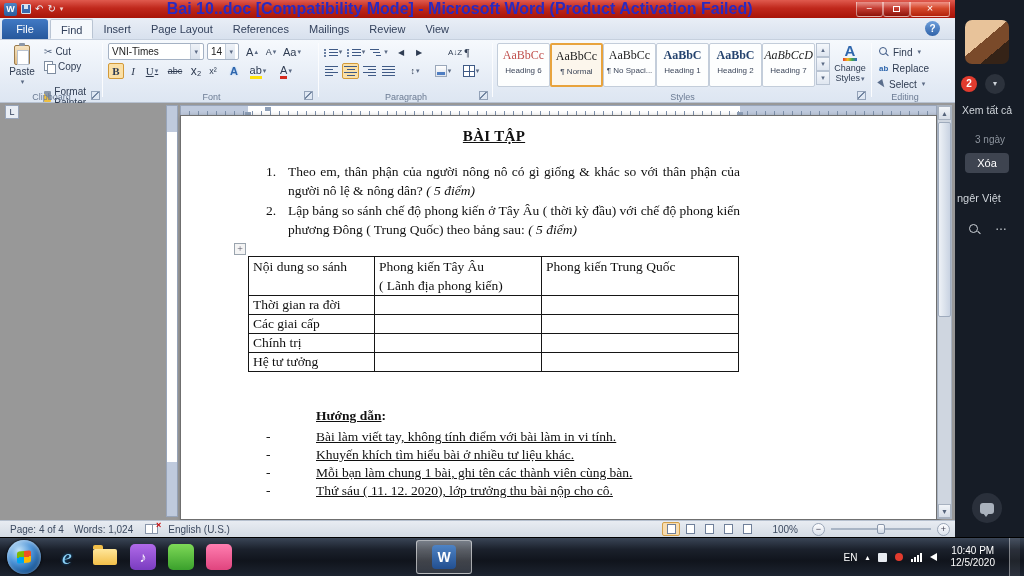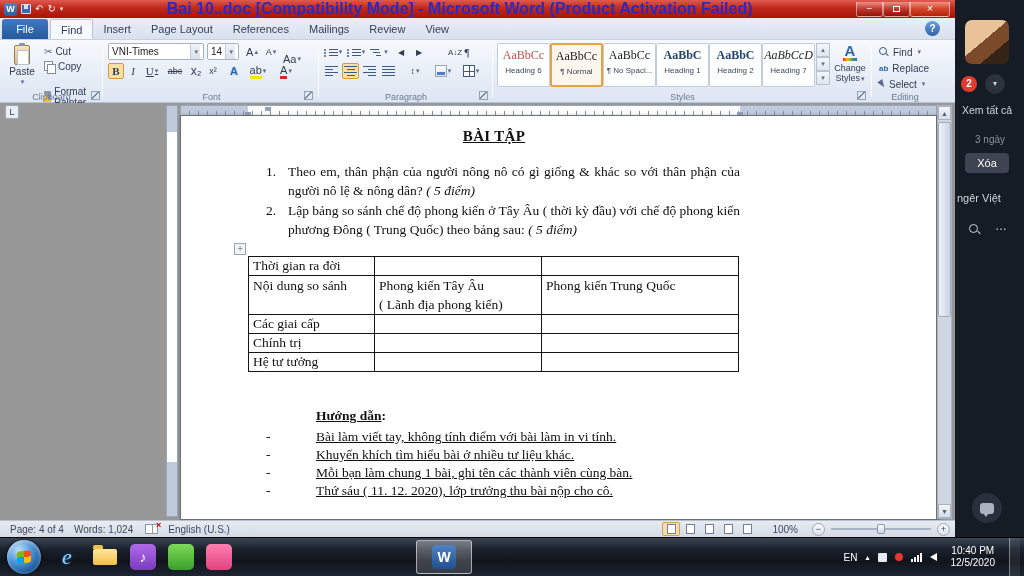--- a/index.html
+++ b/index.html
@@ -242,21 +242,21 @@
             </span>
         </div>
         <div class="ib" style="left:139px;top:4px;width:18px">
           <span>A</span>
             <span class="caret">▴</span>
         </div>
         <div class="ib" style="left:158px;top:4px;width:18px">
           <span style="font-size:9px">A</span>
             <span class="caret">▾</span>
         </div>
-        <div class="ib" style="left:178px;top:11px;width:20px">
+        <div class="ib" style="left:178px;top:4px;width:20px">
           <span>Aa</span>
             <span class="caret">▾</span>
         </div>
         <div class="ib active" style="left:4px;top:23px;width:16px;font-weight:bold;font-family:'Liberation Serif',serif">B</div>
         <div class="ib" style="left:22px;top:23px;width:14px;font-style:italic;font-family:'Liberation Serif',serif">I</div>
         <div class="ib" style="left:38px;top:23px;width:20px;text-decoration:underline;font-family:'Liberation Serif',serif">
           <span>U</span>
             <span class="caret">▾</span>
         </div>
         <div class="ib" style="left:60px;top:23px;width:22px;font-size:9px;text-decoration:line-through">abc</div>
@@ -444,31 +444,31 @@
         <div class="thandle">+</div>
 
         <table class="dtable">
           <colgroup>
               <col style="width:126px">
               <col style="width:167px">
               <col style="width:197px">
             </colgroup>
           <tbody>
               <tr>
-            <td>Thời gian ra đời</td>
-            <td></td>
-                <td></td>
-          </tr>
-          <tr>
             <td class="hd">Nội dung so sánh</td>
             <td class="hd">
               <div>Phong kiến Tây Âu</div>
               <div>( Lãnh địa phong kiến)</div>
             </td>
             <td class="hd">Phong kiến Trung Quốc</td>
+          </tr>
+          <tr>
+            <td>Thời gian ra đời</td>
+            <td></td>
+                <td></td>
           </tr>
           <tr>
             <td>Các giai cấp</td>
             <td></td>
                 <td></td>
           </tr>
           <tr>
             <td>Chính trị</td>
             <td></td>
                 <td></td>

